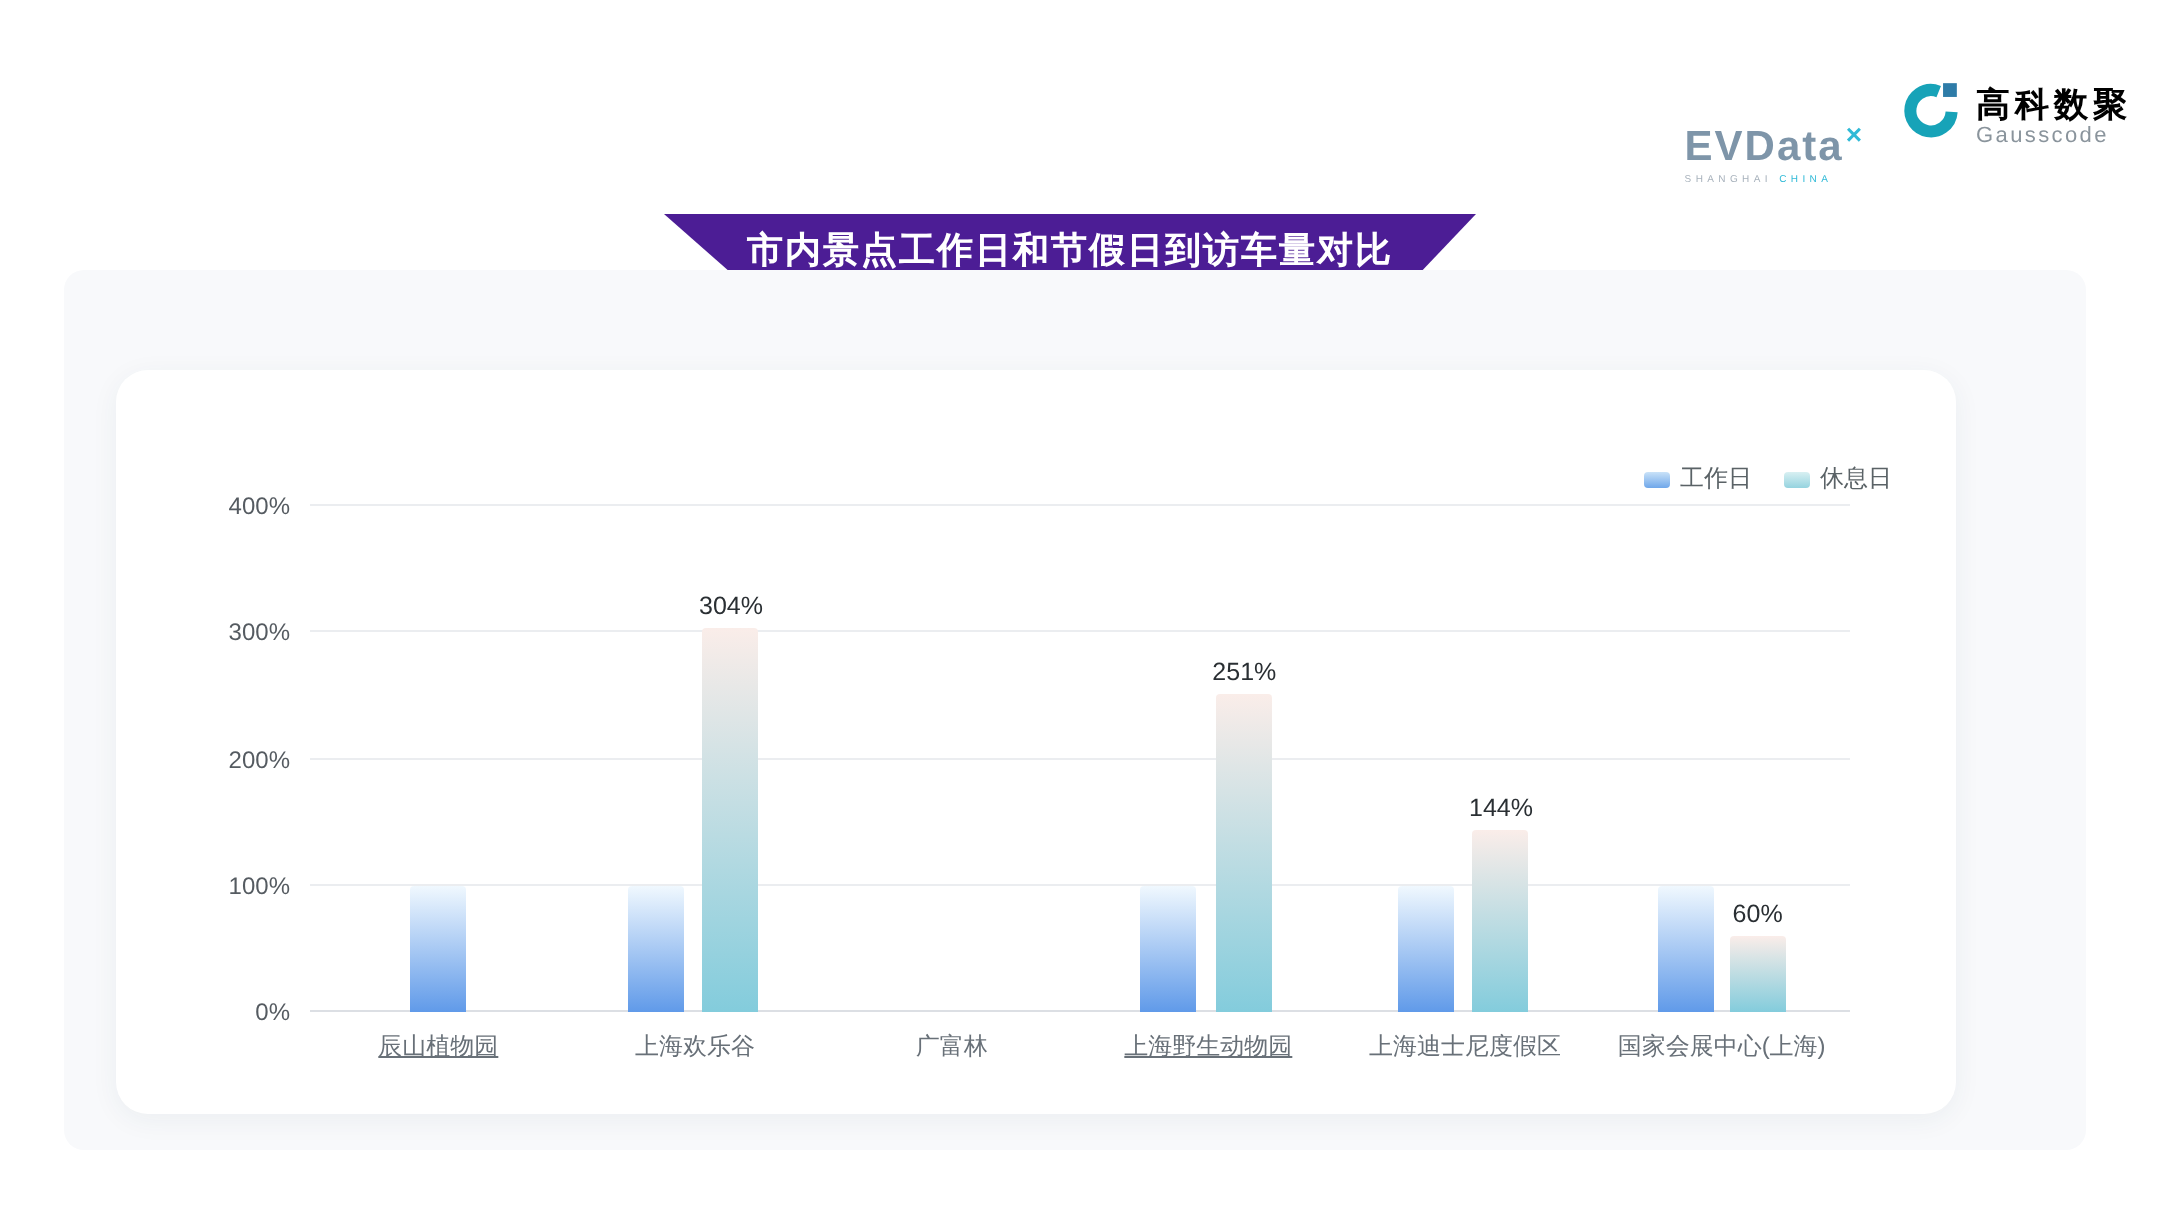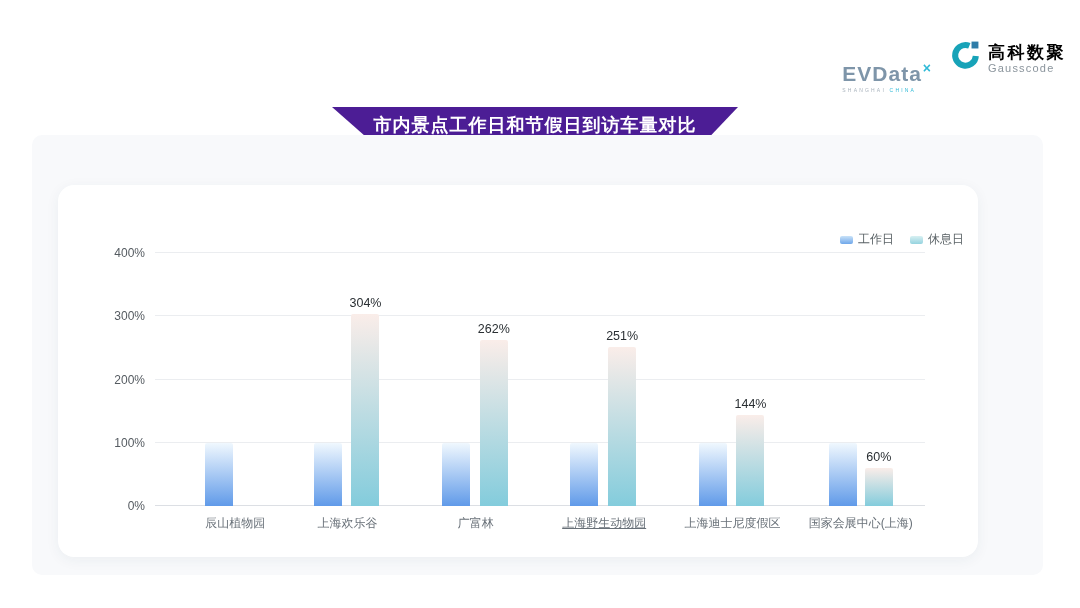--- a/index.html
+++ b/index.html
@@ -25,21 +25,21 @@
     color:#fff; font-size:18px; font-weight:bold; letter-spacing:1px;
     clip-path:polygon(0 0, 100% 0, 91.8% 100%, 9.8% 100%); }
 
   
   .panel { position:absolute; left:32px; top:135px; width:1011px; height:440px;
     background:#f8f9fb; border-radius:10px; }
   .card { position:absolute; left:26px; top:50px; width:920px; height:372px;
     background:#ffffff; border-radius:16px; box-shadow:0 3px 14px rgba(40,60,90,.06); }
 
   
-  .legend { position:absolute; top:46px; right:14px; display:flex; gap:16px;
+  .legend { position:absolute; top:46px; right:32px; display:flex; gap:16px;
     align-items:center; font-size:12px; color:#5A6266; }
   .legend-item { display:flex; align-items:center; gap:5px; cursor:pointer; }
   .sw { width:13px; height:8px; border-radius:2px; display:inline-block; }
 
   
   .chart { position:absolute; left:97px; top:68px; width:770px; height:253px; }
   .gridline { position:absolute; left:0; right:0; height:1px; background:#EBEDF0; }
   .gridline.axis { background:#DCDFE4; }
   .ytick { position:absolute; left:-70px; width:60px; text-align:right;
     font-size:12px; color:#555B61; }
@@ -101,40 +101,31 @@
         <div class="ytick" style="top: 119.5px;">200%</div>
         <div class="gridline" style="bottom: 189.75px;"></div>
         <div class="ytick" style="top: 56.25px;">300%</div>
         <div class="gridline" style="bottom: 253px;"></div>
         <div class="ytick" style="top: -7px;">400%</div>
         <div class="band" style="left: 0px; width: 128.333px;">
           <div class="bar-col">
             <div class="bar" style="height: 63.25px; background: linear-gradient(rgb(240, 248, 254), rgb(96, 154, 233));"></div>
           </div>
         </div>
-        <div class="catlabel" style="left: 16px; width: 128.333px;">辰山植物园</div>
+        <div class="catlabel" style="left: 0px; width: 128.333px; text-decoration: underline;">辰山植物园</div>
         <div class="band" style="left: 128.333px; width: 128.333px;">
           <div class="bar-col">
             <div class="bar" style="height: 63.25px; background: linear-gradient(rgb(240, 248, 254), rgb(96, 154, 233));"></div>
           </div>
           <div class="bar-col">
             <div class="val">304%</div>
             <div class="bar" style="height: 192.28px; background: linear-gradient(rgb(250, 237, 233), rgb(131, 204, 220));"></div>
           </div>
         </div>
         <div class="catlabel" style="left: 128.333px; width: 128.333px;">上海欢乐谷</div>
-        <div class="band" style="left: 256.667px; width: 128.333px;">
-          <div class="bar-col">
-            <div class="bar" style="height: 63.25px; background: linear-gradient(rgb(240, 248, 254), rgb(96, 154, 233));"></div>
-          </div>
-          <div class="bar-col">
-            <div class="val">262%</div>
-            <div class="bar" style="height: 165.715px; background: linear-gradient(rgb(250, 237, 233), rgb(131, 204, 220));"></div>
-          </div>
-        </div>
         <div class="catlabel" style="left: 256.667px; width: 128.333px;">广富林</div>
         <div class="band" style="left: 385px; width: 128.333px;">
           <div class="bar-col">
             <div class="bar" style="height: 63.25px; background: linear-gradient(rgb(240, 248, 254), rgb(96, 154, 233));"></div>
           </div>
           <div class="bar-col">
             <div class="val">251%</div>
             <div class="bar" style="height: 158.757px; background: linear-gradient(rgb(250, 237, 233), rgb(131, 204, 220));"></div>
           </div>
         </div>

